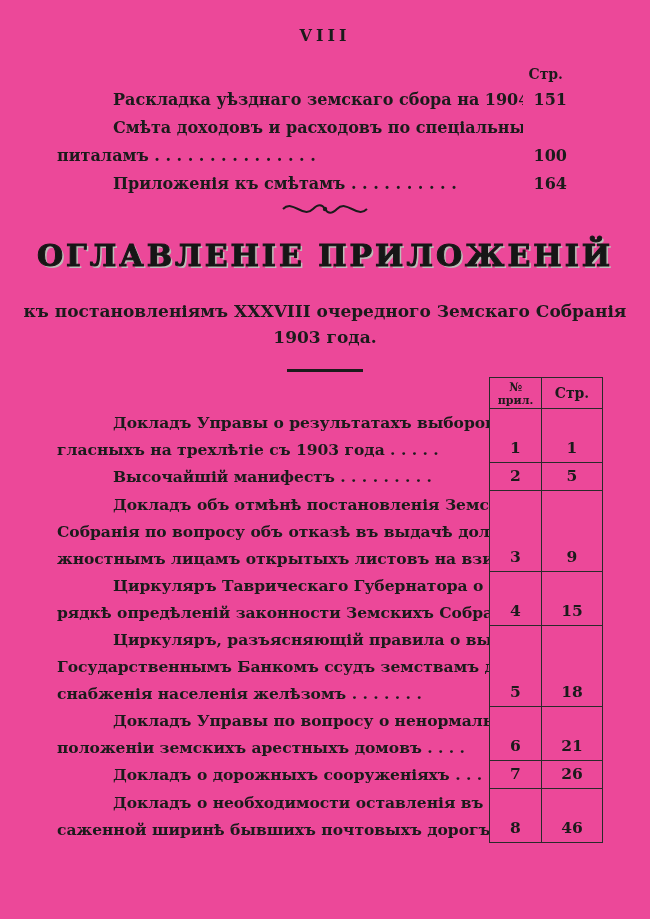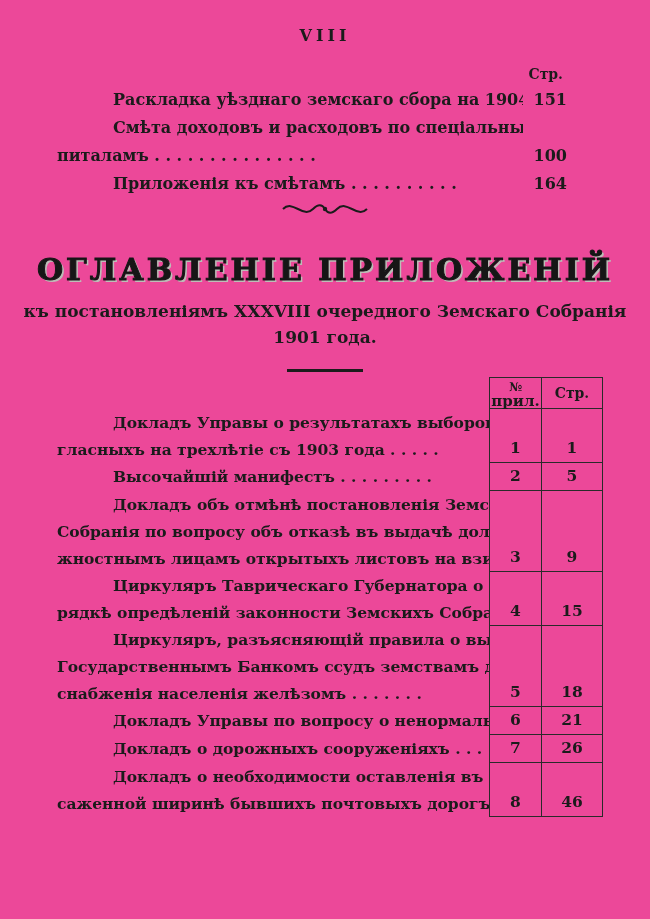--- a/index.html
+++ b/index.html
@@ -35,21 +35,20 @@
   
   .ornament { position: absolute; top: 200px; left: 0; width: 100%; text-align: center; }
 
   
   .title {
     position: absolute; top: 238px; left: 0; width: 100%;
     text-align: center; font-size: 30px; font-weight: bold; letter-spacing: 3px;
     color: #161616;
     -webkit-text-stroke: 1px #161616;
     text-shadow: 2px 2px 0 #bdbdb8;
-    margin-top: 14px;
   }
   .subtitle {
     position: absolute; top: 298px; left: 0; width: 100%;
     text-align: center; font-size: 17px; font-weight: bold; line-height: 26px;
   }
 
   
   .rule {
     position: absolute; top: 369px; left: 50%; transform: translateX(-50%);
     width: 76px; border-top: 3px solid #1b1b1b;
@@ -60,21 +59,21 @@
     position: absolute; top: 377px; left: 57px; width: 546px;
     font-size: 15.5px; font-weight: bold;
   }
   .ahead { display: flex; height: 32px; }
   .ahead-spacer { width: 432px; }
   .ahead-num {
     width: 52px; border: 1px solid #2a2a2a; border-right: none;
     text-align: center; font-weight: bold;
   }
   .ahead-num-l1 { font-size: 12px; line-height: 15px; padding-top: 2px; }
-  .ahead-num-l2 { font-size: 15px; line-height: 12px; text-align: center; }
+  .ahead-num-l2 { font-size: 11px; line-height: 12px; text-align: center; }
   .ahead-page {
     width: 62px; border: 1px solid #2a2a2a;
     text-align: center; font-size: 14px; line-height: 30px;
   }
   .arow { display: flex; align-items: stretch; }
   .atext { width: 432px; overflow: hidden; padding-right: 4px; }
   .aline { height: 27px; line-height: 27px; white-space: nowrap; }
   .aline.first { text-indent: 56px; }
   .anum {
     width: 52px; border-left: 1px solid #2a2a2a; border-bottom: 1px solid #2a2a2a;
@@ -124,21 +123,21 @@
   <div class="ornament">
     <svg width="90" height="18" viewBox="0 0 90 18">
       <path d="M3 9 C 13 -1, 23 19, 33 9 C 38 4, 42 4, 45 9 C 48 14, 52 14, 57 9 C 67 -1, 77 19, 87 9" stroke="#1b1b1b" stroke-width="2" fill="none"></path>
       <circle cx="45" cy="9" r="2.2" fill="#1b1b1b"></circle>
     </svg>
   </div>
 
   <div class="title">ОГЛАВЛЕНІЕ ПРИЛОЖЕНІЙ</div>
   <div class="subtitle">
     <div>къ постановленіямъ XXXVIII очередного Земскаго Собранія</div>
-    <div>1901 года.</div>
+    <div>1903 года.</div>
   </div>
 
   <div class="rule"></div>
 
   <div class="atable">
 
     <div class="ahead">
       <div class="ahead-spacer"></div>
       <div class="ahead-num">
         <div class="ahead-num-l1">№</div>
@@ -189,20 +188,21 @@
         <div class="aline">Государственнымъ Банкомъ ссудъ земствамъ для</div>
         <div class="aline">снабженія населенія желѣзомъ . . . . . . .</div>
       </div>
       <div class="anum">5</div>
       <div class="apage">18</div>
     </div>
 
     <div class="arow">
       <div class="atext">
         <div class="aline first">Докладъ Управы по вопросу о ненормальномъ</div>
+        <div class="aline">положеніи земскихъ арестныхъ домовъ . . . .</div>
       </div>
       <div class="anum">6</div>
       <div class="apage">21</div>
     </div>
 
     <div class="arow">
       <div class="atext">
         <div class="aline first">Докладъ о дорожныхъ сооруженіяхъ . . .</div>
       </div>
       <div class="anum">7</div>

